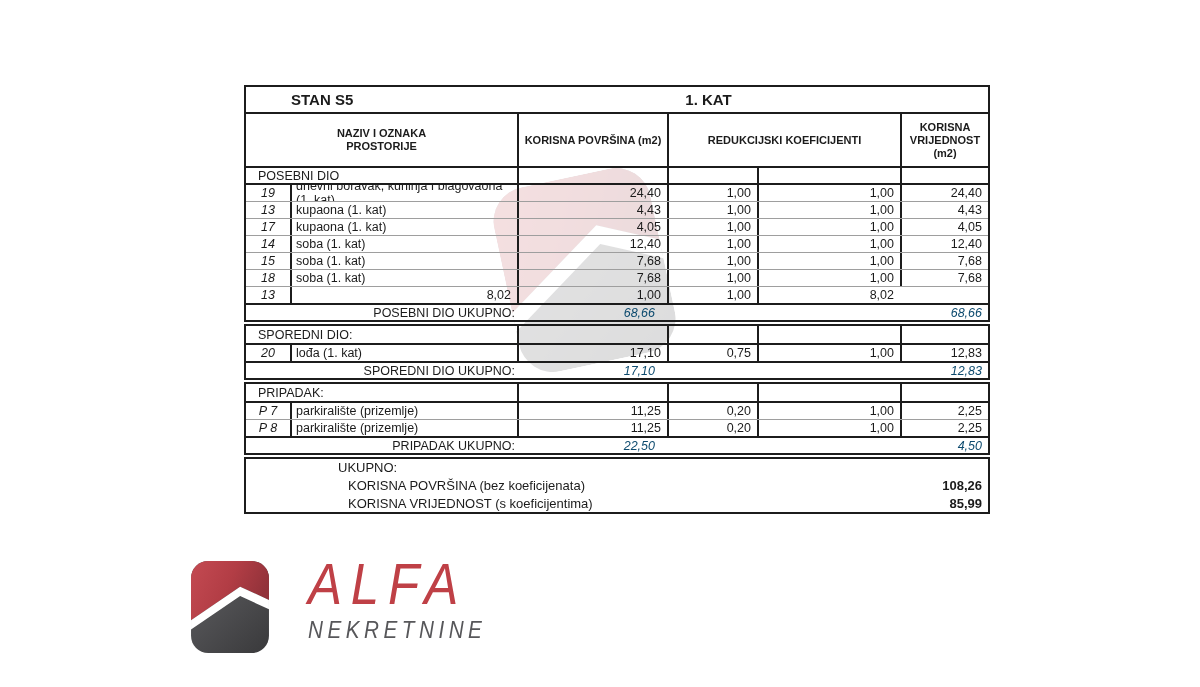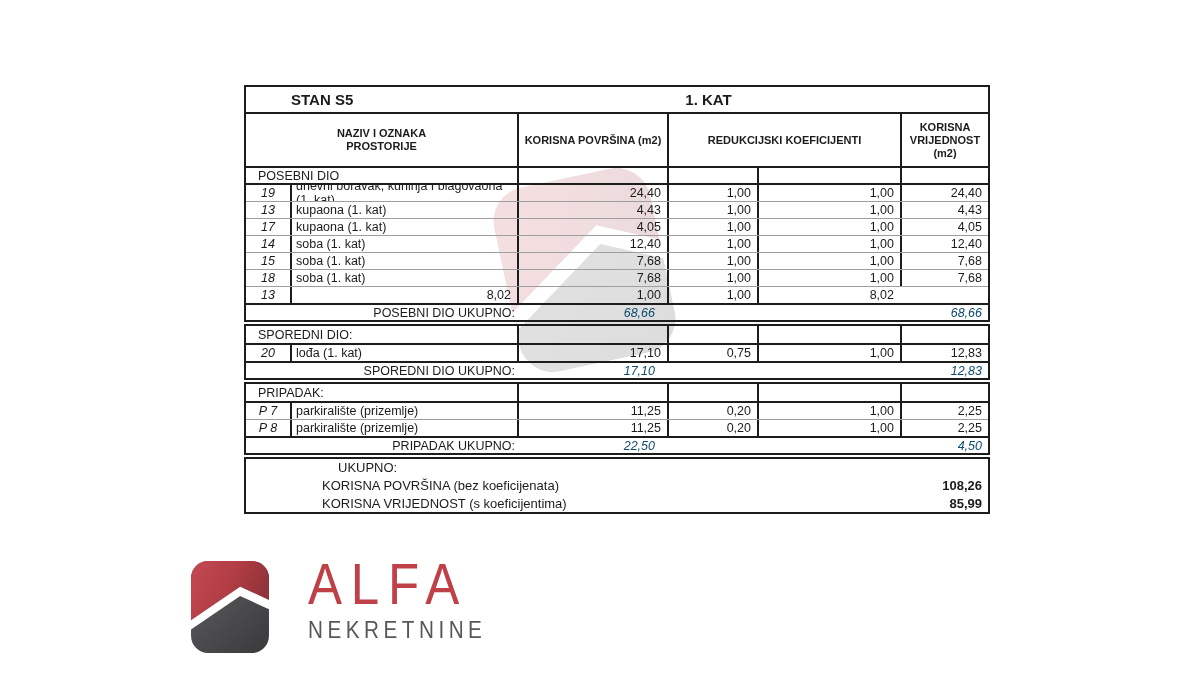--- a/index.html
+++ b/index.html
@@ -38,26 +38,26 @@
 
   .total-row{height:17px;border-top:2px solid #1c1c1c;font-size:12.5px;}
   .total-row .tlabel{justify-content:flex-end;text-align:right;padding-right:2px;}
   .total-row .titalic{font-style:italic;color:#0c4a6e;justify-content:flex-end;}
   .total-row .t-area{padding-right:12px;}
   .total-row .t-val{padding-right:6px;}
 
   .summary-block{font-size:13px;}
   .sum-line1{height:17px;display:flex;align-items:center;padding-left:92px;box-sizing:border-box;}
   .sum-line{height:18px;display:flex;align-items:center;box-sizing:border-box;}
-  .sum-label{padding-left:76px;}
+  .sum-label{padding-left:102px;}
   .sum-value{margin-left:auto;padding-right:6px;font-weight:bold;}
 
   
   .logo{position:absolute;left:191px;top:561px;z-index:1;display:flex;}
-  .logo-text{position:absolute;left:117px;top:-6px;}
+  .logo-text{position:absolute;left:117px;top:-6px;font-style:italic;}
   .logo-name{font-size:58px;line-height:58px;letter-spacing:10px;color:#bf4046;transform:scaleX(0.88);transform-origin:left top;white-space:nowrap;}
   .logo-sub{font-size:23px;line-height:23px;letter-spacing:5px;color:#57575a;margin-top:6px;transform:scaleX(0.9);transform-origin:left top;white-space:nowrap;}
 </style>
 </head>
 <body>
 
 <div class="page">
 
   <svg width="0" height="0" style="position:absolute" aria-hidden="true">
     <defs>

